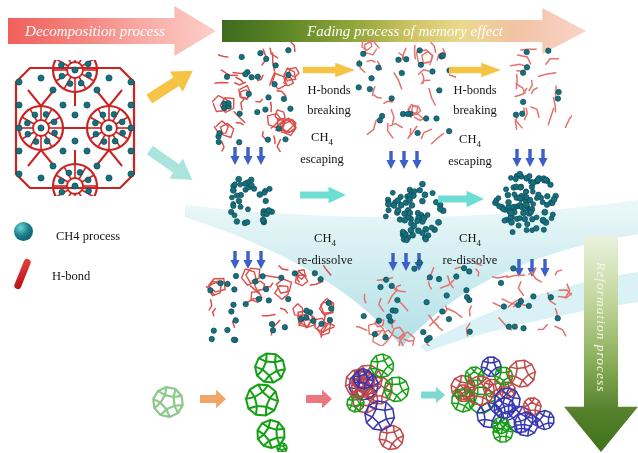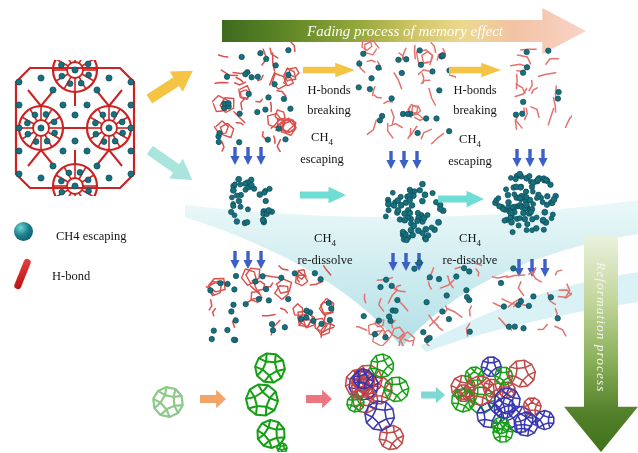--- a/index.html
+++ b/index.html
@@ -43,20 +43,23 @@
       </linearGradient>
     </defs>
     <path d="M185,205 C330,222 480,222 638,200 L638,234 C516,254 446,296 402,347 C358,294 292,252 185,217 Z" fill="url(#fg)" opacity="0.7"></path>
     <path d="M420,346 C500,302 572,282 638,272 L638,302 C560,314 478,332 426,352 Z" fill="#BCE7EC" opacity="0.55"></path>
   </svg>
 
   <div id="reform-arrow" class="abs">
     <span>Reformation process</span>
   </div>
 
+  <div id="banner-left" class="abs banner">
+    <span>Decomposition process</span>
+  </div>
   <div id="banner-right" class="abs banner">
     <span>Fading process of  memory effect</span>
   </div>
 
   <svg class="abs" style="left:8px;top:60px" width="134" height="136" viewBox="0 0 134 136">
       <clipPath id="latclip">
         <rect x="0" y="0" width="134" height="136"></rect>
       </clipPath>
       <g clip-path="url(#latclip)">
         <polygon points="8,22 22,8 112,8 126,22 126,114 112,128 22,128 8,114" fill="none" stroke="#CC2222" stroke-width="2.2"></polygon>
@@ -822,21 +825,21 @@
       <circle cx="16.927280521262002" cy="64.68261316872429" r="2.7" fill="#17707E" stroke="#0B4A54" stroke-width="0.7"></circle>
       <circle cx="36.86963305898491" cy="43.91006515775034" r="2.7" fill="#17707E" stroke="#0B4A54" stroke-width="0.7"></circle>
       <circle cx="31.55684156378601" cy="66.27537722908093" r="2.7" fill="#17707E" stroke="#0B4A54" stroke-width="0.7"></circle>
       <circle cx="11.902486282578876" cy="44.494598765432094" r="2.7" fill="#17707E" stroke="#0B4A54" stroke-width="0.7"></circle>
       <circle cx="8.96829561042524" cy="20.91340877914952" r="2.7" fill="#17707E" stroke="#0B4A54" stroke-width="0.7"></circle>
       <circle cx="58.85303497942387" cy="35.28489368998628" r="2.7" fill="#17707E" stroke="#0B4A54" stroke-width="0.7"></circle>
       <circle cx="28.914729080932783" cy="39.21399176954733" r="2.7" fill="#17707E" stroke="#0B4A54" stroke-width="0.7"></circle>
     </svg>
 
   <div class="abs legend-sphere" style="left:14px;top:222px"></div>
-  <span class="abs lbl" style="left:56px;top:230px">CH4 escaping</span>
+  <span class="abs lbl" style="left:56px;top:230px">CH4 process</span>
   <div class="abs legend-rod" style="left:19px;top:258px"></div>
   <span class="abs lbl" style="left:52px;top:270px">H-bond</span>
 
   <svg class="abs" style="left:150px;top:384px" width="36" height="36" viewBox="0 0 36 36">
       <polygon points="32.7,21.1 28.0,29.1 19.6,32.9 10.5,31.0 4.3,24.1 3.3,14.9 8.0,6.9 16.4,3.1 25.5,5.0 31.7,11.9" fill="none" stroke="#8CC98A" stroke-width="2.2" stroke-linejoin="round"></polygon>
       <polygon points="24.5,21.8 16.4,25.3 10.5,18.8 14.9,11.1 23.6,13.0" fill="none" stroke="#8CC98A" stroke-width="2.2" stroke-linejoin="round"></polygon>
       <line x1="24.49519052838329" y1="21.75" x2="32.672214011007085" y2="21.11867536226639" stroke="#8CC98A" stroke-width="2.2"></line>
       <line x1="24.49519052838329" y1="21.75" x2="28.036959095382873" y2="29.147172382160914" stroke="#8CC98A" stroke-width="2.2"></line>
       <line x1="16.440662318866806" y1="25.336107005503543" x2="19.5679269490148" y2="32.9178284305241" stroke="#8CC98A" stroke-width="2.2"></line>
       <line x1="16.440662318866806" y1="25.336107005503543" x2="10.500000000000004" y2="30.99038105676658" stroke="#8CC98A" stroke-width="2.2"></line>

